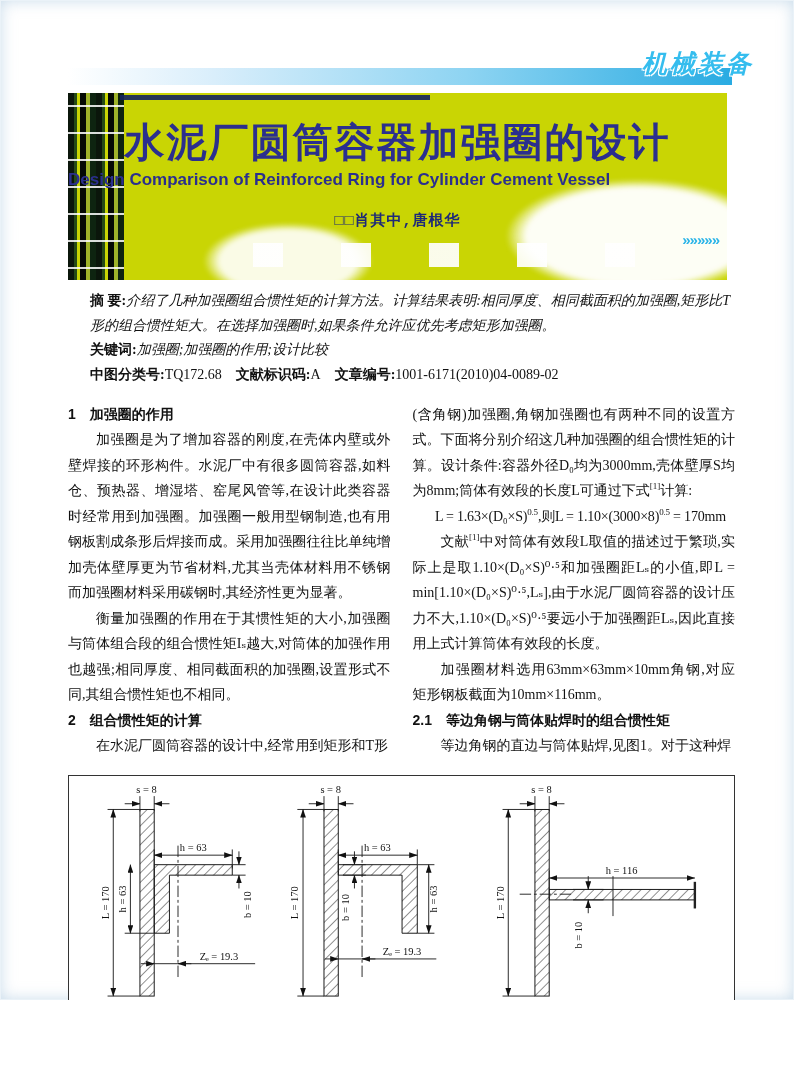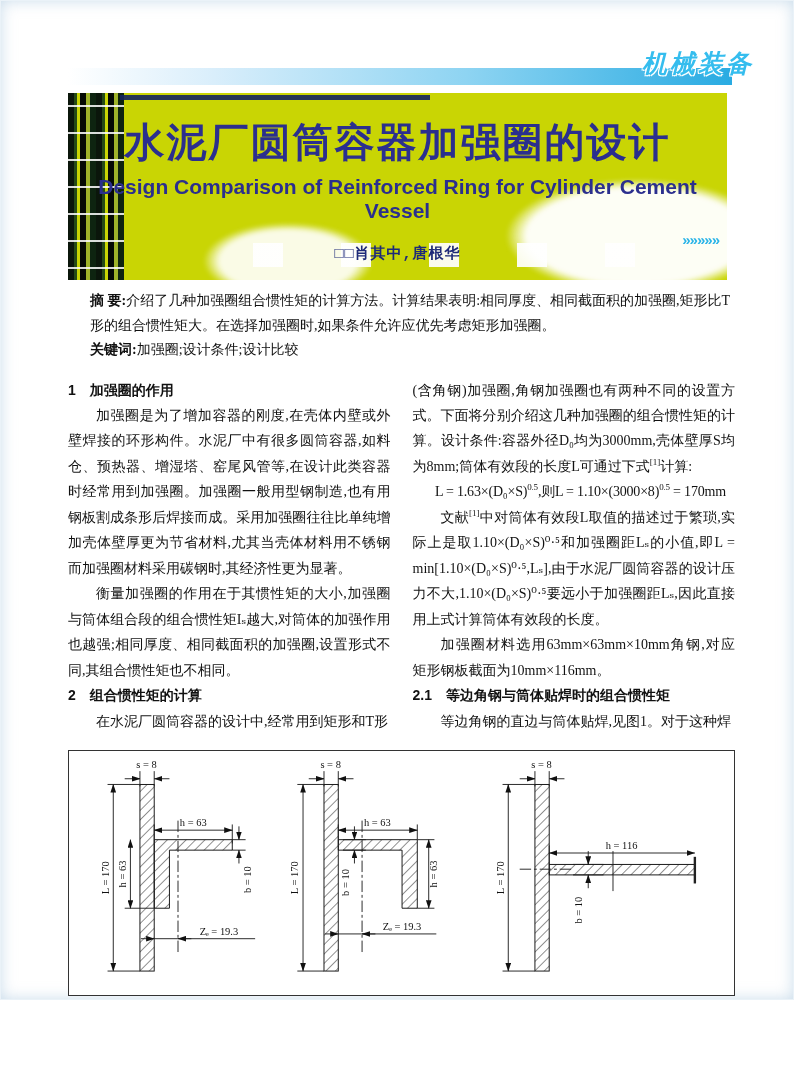--- a/index.html
+++ b/index.html
@@ -46,33 +46,33 @@
     position:absolute; bottom:13px; left:185px; width:430px; height:24px; opacity:.92;
     background:repeating-linear-gradient(90deg, #ffffff 0 30px, rgba(255,255,255,0) 30px 88px);
   }
   .chevrons { position:absolute; right:8px; bottom:32px; color:#2ab4e8; font-weight:bold; font-size:15px; letter-spacing:-1px; font-family:"Liberation Sans",sans-serif; }
   .banner-title {
     position:relative; margin-top:22px; text-align:center;
     font-family:"Liberation Sans","DejaVu Sans",sans-serif;
     font-size:40px; font-weight:900; color:#2b2f8e; letter-spacing:2px;
   }
   .banner-subtitle {
-    position:relative; margin-top:5px; text-align:center;
+    position:relative; 
     font-family:"Liberation Sans","DejaVu Sans",sans-serif;
-    font-size:21px; font-weight:bold; color:#2b2f8e;
+    font-size:17px; font-weight:bold; color:#2b2f8e;
   }
   .banner-authors {
     position:relative; margin-top:21px; text-align:center;
     font-size:15px; font-weight:bold; color:#1e2a78; letter-spacing:1px;font-family:Liberation Mono, monospace;
   }
   
   .content { position:absolute; top:289px; left:68px; width:667px; }
   .abstract-block { padding-left:22px; padding-right:4px; font-size:14px; line-height:1.75; color:#111; }
   .abstract-block .lbl { font-weight:bold; font-style:normal; }
-  .abstract-block .val { }
+  .abstract-block .val { font-style:italic; }
   .meta-line .val { font-style:normal; }
   .meta-sep { display:inline-block; width:14px; }
   .cols { display:flex; gap:22px; margin-top:15px; }
   .col { width:330px; font-size:14px; line-height:1.82; text-align:justify; color:#111; }
   .col p { text-indent:2em; }
   .col p.noindent { text-indent:0; }
   .col h3 { font-size:14px; font-weight:bold; text-indent:0; font-family:"Liberation Sans","DejaVu Sans",sans-serif; }
   .formula { text-indent:0 !important; padding-left:1.6em; white-space:nowrap; letter-spacing:-0.2px; }
   sup { font-size:9px; }
   
@@ -109,21 +109,22 @@
     <div class="chevrons">»»»»»</div>
     <div class="banner-title">水泥厂圆筒容器加强圈的设计</div>
     <div class="banner-subtitle">Design Comparison of Reinforced Ring for Cylinder Cement Vessel</div>
     <div class="banner-authors">□□肖其中,唐根华</div>
   </div>
 
   <div class="content">
 
     <div class="abstract-block">
       <p><span class="lbl">摘  要:</span><span class="val">介绍了几种加强圈组合惯性矩的计算方法。计算结果表明:相同厚度、相同截面积的加强圈,矩形比T形的组合惯性矩大。在选择加强圈时,如果条件允许应优先考虑矩形加强圈。</span></p>
-      <p><span class="lbl">关键词:</span><span class="val">加强圈;设计条件;设计比较</span></p>
+      <p><span class="lbl">关键词:</span><span class="val">加强圈;加强圈的作用;设计比较</span></p>
+      <p class="meta-line"><span class="lbl">中图分类号:</span><span class="val">TQ172.68</span><span class="meta-sep"></span><span class="lbl">文献标识码:</span><span class="val">A</span><span class="meta-sep"></span><span class="lbl">文章编号:</span><span class="val">1001-6171(2010)04-0089-02</span></p>
     </div>
 
     <div class="cols">
       <div class="col">
         <h3>1　加强圈的作用</h3>
         <p>加强圈是为了增加容器的刚度,在壳体内壁或外壁焊接的环形构件。水泥厂中有很多圆筒容器,如料仓、预热器、增湿塔、窑尾风管等,在设计此类容器时经常用到加强圈。加强圈一般用型钢制造,也有用钢板割成条形后焊接而成。采用加强圈往往比单纯增加壳体壁厚更为节省材料,尤其当壳体材料用不锈钢而加强圈材料采用碳钢时,其经济性更为显著。</p>
         <p>衡量加强圈的作用在于其惯性矩的大小,加强圈与筒体组合段的组合惯性矩Iₛ越大,对筒体的加强作用也越强;相同厚度、相同截面积的加强圈,设置形式不同,其组合惯性矩也不相同。</p>
         <h3>2　组合惯性矩的计算</h3>
         <p>在水泥厂圆筒容器的设计中,经常用到矩形和T形</p>
       </div>

